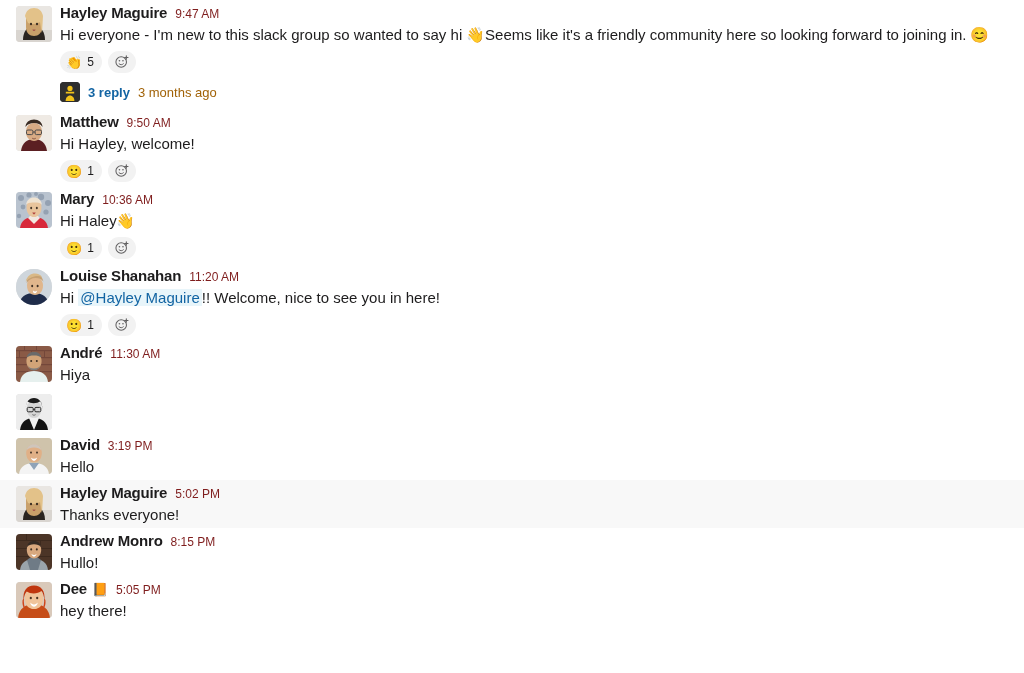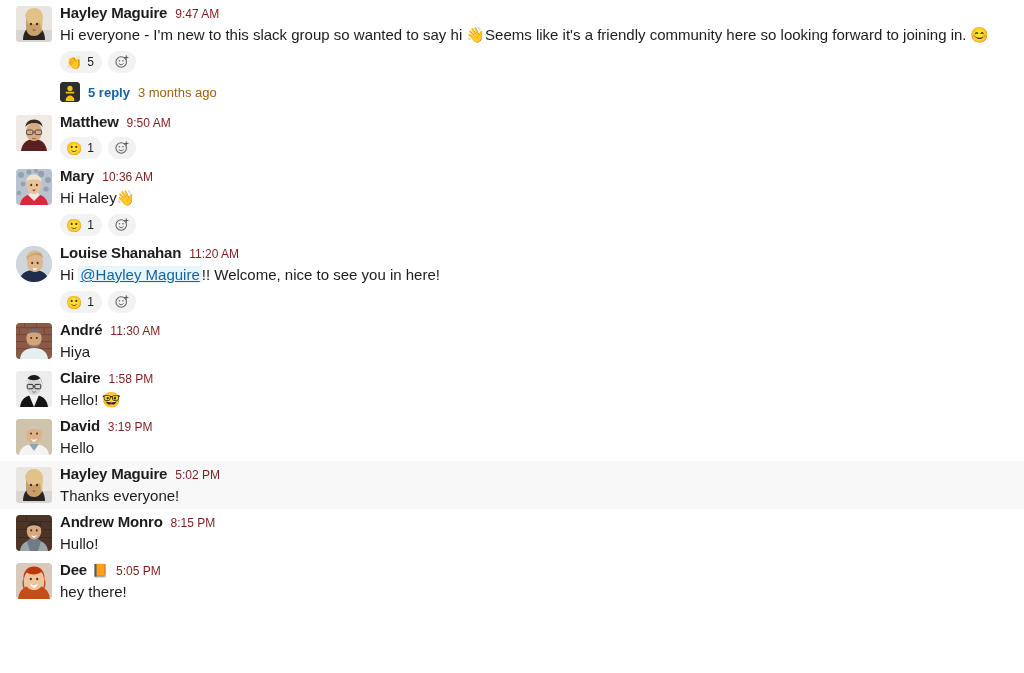--- a/index.html
+++ b/index.html
@@ -71,21 +71,20 @@
     font-size: 15px;
     color: #1d1c1d;
     line-height: 22px;
     word-wrap: break-word;
   }
   .mention {
     background: #e8f5fa;
     color: #1264a3;
     border-radius: 0;
     padding: 0 2px;
-    text-decoration: underline;
   }
   .emoji { font-size: 15px; }
 
   
   .reactions {
     display: flex;
     align-items: center;
     gap: 6px;
     margin-top: 5px;
     margin-bottom: 2px;
@@ -182,21 +181,21 @@
         </div>
         <div class="thread-row">
           <div class="thread-avatar">
             <svg viewBox="0 0 20 20">
               <rect width="20" height="20" fill="#2e2e2e"></rect>
   <circle cx="10" cy="6.4" r="2.6" fill="#f2c21b"></circle>
   <path d="M5.6 19c0-3.4 2-5.6 4.4-5.6S14.4 15.6 14.4 19z" fill="#f2c21b"></path>
   <path d="M5.8 10.6l8.4 0" stroke="#f2c21b" stroke-width="1.6"></path>
             </svg>
           </div>
-          <span class="thread-count">5 reply</span>
+          <span class="thread-count">3 reply</span>
           <span class="thread-time">3 months ago</span>
         </div>
       </div>
     </div>
     <div class="msg">
       <div class="avatar">
         <svg viewBox="0 0 36 36">
           <rect width="36" height="36" fill="#efeae4"></rect>
       <path d="M5 36c1-8 6-12 13-12s12 4 13 12z" fill="#5b1f22"></path>
       <path d="M18 8c5 0 8 3.5 8 9s-3.5 9-8 9-8-3.5-8-9 3-9 8-9z" fill="#d8ab84"></path>
@@ -205,20 +204,21 @@
       <rect x="19.1" y="15" width="6.4" height="4.6" rx="1.4" fill="none" stroke="#4a4a4a" stroke-width="1"></rect>
       <path d="M16.9 17h2.2" stroke="#4a4a4a" stroke-width="1"></path>
       <path d="M16.2 23.2c1.2.9 2.4.9 3.6 0" stroke="#8a5a48" stroke-width="1" fill="none"></path>
         </svg>
       </div>
       <div class="msg-body">
         <div class="msg-head">
           <span class="author">Matthew</span>
           <span class="ts">9:50 AM</span>
         </div>
+        <div class="msg-text"><span>Hi Hayley, welcome!</span></div>
         <div class="reactions">
           <div class="reaction-pill">
             <span class="remoji">🙂</span>
             <span class="rcount">1</span>
           </div>
           <div class="add-reaction">
             <svg width="16" height="16" viewBox="0 0 20 20">
   <circle cx="9" cy="10" r="6.6" fill="none" stroke="#616061" stroke-width="1.3"></circle>
   <circle cx="6.8" cy="8.4" r="1" fill="#616061"></circle>
   <circle cx="11.2" cy="8.4" r="1" fill="#616061"></circle>
@@ -349,27 +349,20 @@
       <path d="M4 36c1-8 6-12 14-12s13 4 14 12z" fill="#141414"></path>
       <path d="M13 24h10l-5 12z" fill="#f2f2f2"></path>
       <path d="M18 7c4.6 0 7.4 3 7.4 8 0 5.2-3 8.8-7.4 8.8S10.6 20.2 10.6 15c0-5 2.8-8 7.4-8z" fill="#d5d5d5"></path>
       <path d="M9.6 16c0-8 3.2-12 8.4-12s8.4 4 8.4 12c0-5-.8-7.6-2-8.8-3.2 2.4-9.4 2.6-12.8.4-1.2 1.4-2 4-2 8.4z" fill="#1a1a1a"></path>
       <rect x="11.2" y="13.4" width="6" height="4.4" rx="1.2" fill="none" stroke="#2a2a2a" stroke-width="1"></rect>
       <rect x="18.8" y="13.4" width="6" height="4.4" rx="1.2" fill="none" stroke="#2a2a2a" stroke-width="1"></rect>
       <path d="M17.2 15.4h1.6" stroke="#2a2a2a" stroke-width="1"></path>
       <path d="M16.4 20.6c1 .8 2.2.8 3.2 0" stroke="#6a6a6a" stroke-width="1" fill="none"></path>
         </svg>
       </div>
-      <div class="msg-body">
-        <div class="msg-head">
-          <span class="author">Claire</span>
-          <span class="ts">1:58 PM</span>
-        </div>
-        <div class="msg-text"><span>Hello! </span><span class="emoji">🤓</span></div>
-      </div>
     </div>
     <div class="msg">
       <div class="avatar">
         <svg viewBox="0 0 36 36">
           <rect width="36" height="36" fill="#cfc3ab"></rect>
       <path d="M3 36c1.2-7.6 6.4-11 15-11s13.8 3.4 15 11z" fill="#f4f4f4"></path>
       <path d="M13 25h10l-5 7z" fill="#8fa3b8"></path>
       <path d="M18 6.5c4.8 0 7.8 3.2 7.8 8.4 0 5.6-3.2 9.4-7.8 9.4s-7.8-3.8-7.8-9.4c0-5.2 3-8.4 7.8-8.4z" fill="#e0b087"></path>
       <path d="M10.6 12.4c.6-4 3.6-6.2 7.4-6.2s6.8 2.2 7.4 6.2c-1.6-2-4-2.8-7.4-2.8s-5.8.8-7.4 2.8z" fill="#cfc5bb"></path>
       <ellipse cx="15" cy="14.6" rx="1" ry="1.1" fill="#48382a"></ellipse>

